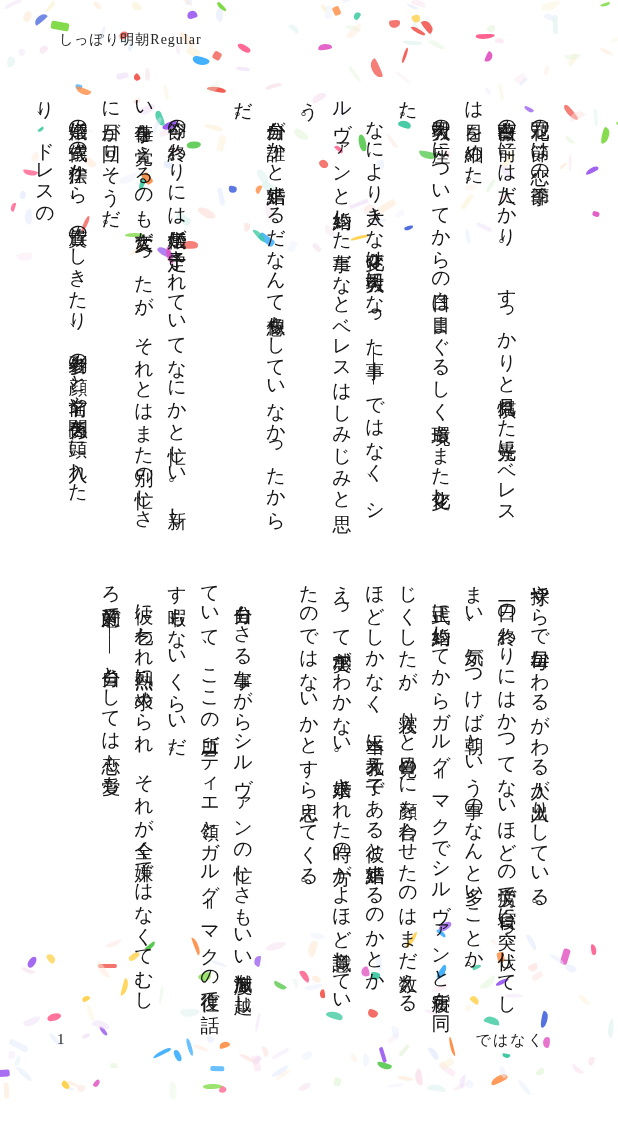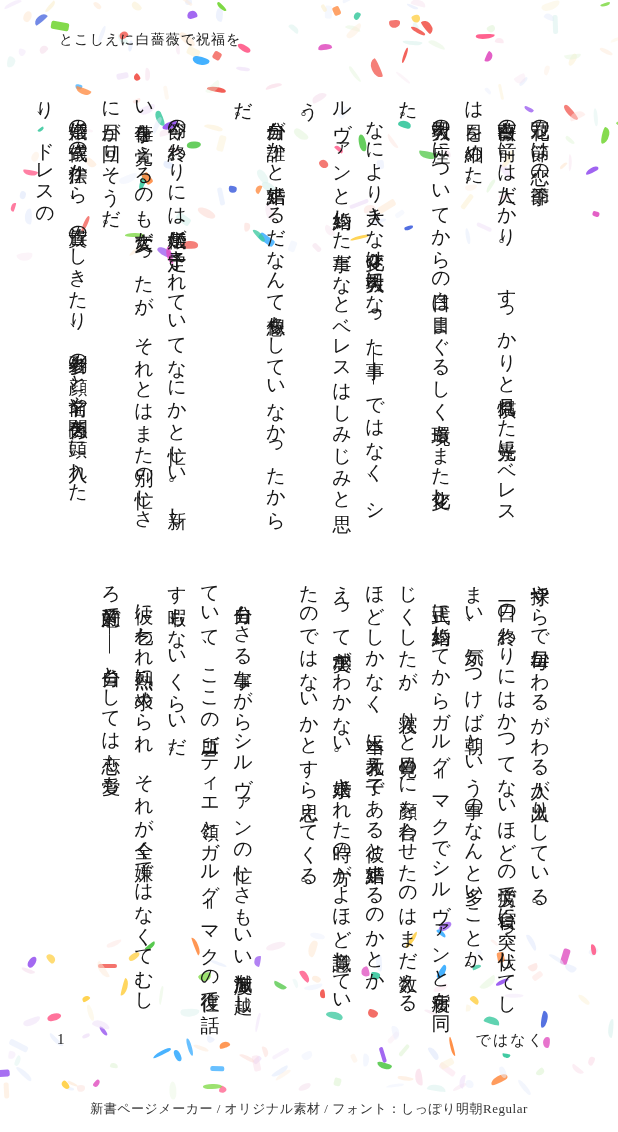--- a/index.html
+++ b/index.html
@@ -333,21 +333,21 @@
     <div class="confetto" style="left: 8.9px; top: 1043px; width: 19.5px; height: 5.7px; background: rgb(224, 232, 251); opacity: 0.47; border-radius: 2px; transform: rotate(207deg);"></div>
     <div class="confetto" style="left: 311.8px; top: 975.5px; width: 8.8px; height: 5.5px; background: rgb(253, 234, 216); opacity: 0.72; border-radius: 60% 40% 55% 45%; transform: rotate(31deg);"></div>
     <div class="confetto" style="left: 67.1px; top: 1082px; width: 11px; height: 3.3px; background: rgb(253, 234, 216); opacity: 0.73; border-radius: 50% 50% 20% 80% / 60% 60% 40% 40%; transform: rotate(204deg);"></div>
     <div class="confetto" style="left: 475px; top: 950.4px; width: 7.4px; height: 5.9px; background: rgb(232, 238, 252); opacity: 0.49; border-radius: 50% / 100% 100% 15% 15%; transform: rotate(100deg);"></div>
     <div class="confetto" style="left: 432.8px; top: 985px; width: 14.8px; height: 5.5px; background: rgb(249, 217, 230); opacity: 0.36; border-radius: 60% 40% 55% 45%; transform: rotate(341deg);"></div>
     <div class="confetto" style="left: 424.3px; top: 1011.1px; width: 14px; height: 3.4px; background: rgb(246, 227, 239); opacity: 0.58; border-radius: 40% 60% 45% 55% / 75% 75% 25% 25%; transform: rotate(22deg);"></div>
   </div>
 
 <div class="content">
 
-  <div class="page-title">とこしえに白薔薇で祝福を</div>
+  <div class="page-title">しっぽり明朝Regular</div>
 
   <div class="vtext" id="block-top">
     <p>　花冠の節は恋の季節。</p>
     <p>　白薔薇の前には人だかり。　すっかりと見慣れた光景にベレスは目を細めた。</p>
     <p>　大司教の座についてからの日々は目まぐるしく環境もまた変化した。</p>
     <p>　なにより大きな変化は大司教になった事――ではなく、シルヴァンと婚約した事だなとベレスはしみじみと思う。</p>
     <p>　自分が誰かと結婚するだなんて想像もしていなかったからだ。</p>
     <p>　</p>
     <p>　今節の終わりには婚儀が予定されていてなにかと忙しい。新しい仕事を覚えるのも大変だったが、それとはまた別の忙しさに目が回りそうだ。</p>
     <p>　婚儀の儀式の作法から、貴族のしきたり、参列者の顔と名前や力関係を頭に入れたり、ドレスの</p>
@@ -359,15 +359,14 @@
     <p>　正式に婚約してからガルグ＝マクでシルヴァンと寝所を同じくしたが、寝入りと目覚めに顔を合わせたのはまだ数えるほどしかなく、本当に元教え子である彼と結婚するのかとかえって実感がわかない。求婚された時の方がよほど意識していたのではないかとすら思えてくる。</p>
     <p>　</p>
     <p>　自分もさる事ながらシルヴァンの忙しさもいい加減度を越していて、ここの所ゴーティエ領とガルグ＝マクの往復で話す暇もないくらいだ。</p>
     <p>　彼に乞われ熱烈に求められ、それが全く嫌ではなくてむしろ好意的で――自分としては恋も愛も</p>
   </div>
 
   <div class="page-number">1</div>
 
   <div class="author-name">ではなく</div>
 
-  <div class="footer-credit">新書ページメーカー / オリジナル素材 / フォント：しっぽり明朝Regular</div>
 
 </div>
 
 </body></html>

